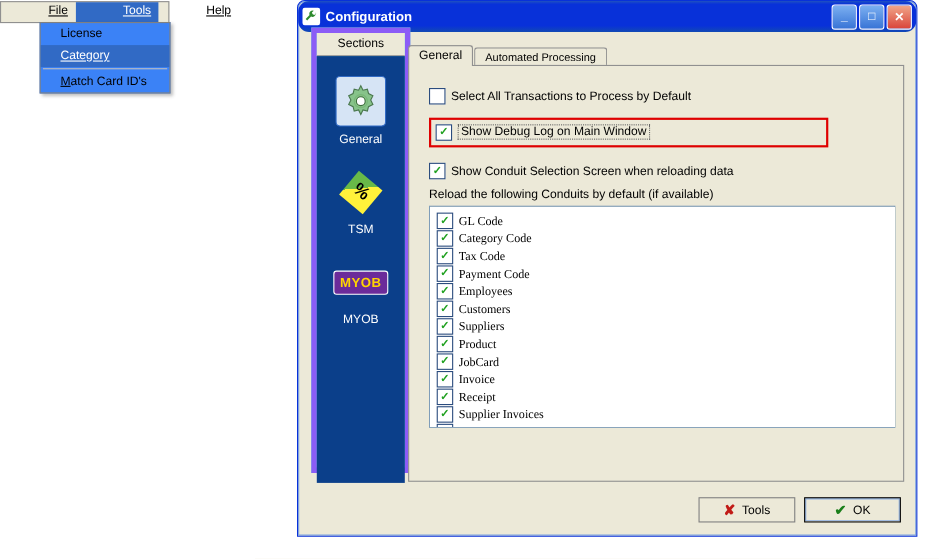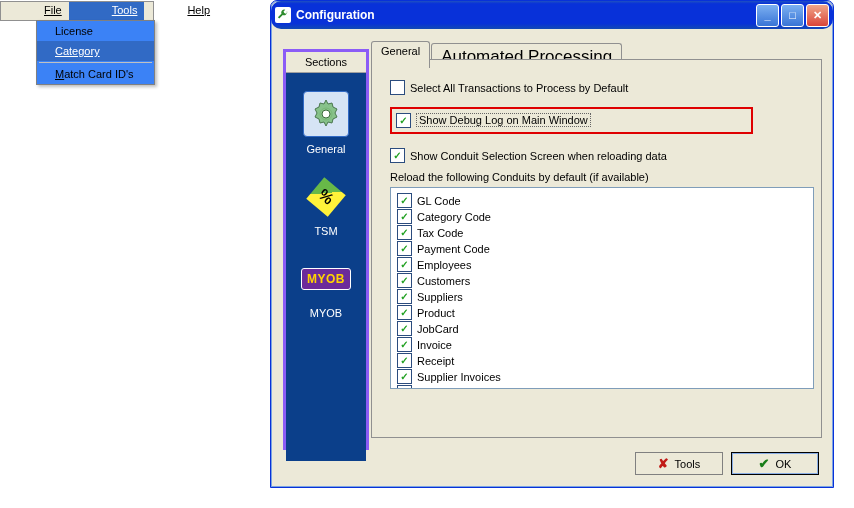--- a/index.html
+++ b/index.html
@@ -20,46 +20,46 @@
   .titlebar { height:28px; background:linear-gradient(#1f50c1,#0831d9 10%,#0831d9 80%,#1249b4); display:flex; align-items:center; padding:0 4px; color:#fff; font-weight:bold; font-size:12px;border-radius:10px; }
   .title-icon { width:16px; height:16px; margin-right:5px; background:#fff; border-radius:2px; display:flex; align-items:center; justify-content:center; }
   .title-icon svg { width:12px; height:12px; }
   .title-text { flex:1; }
   .win-btns { display:flex; gap:2px; }
   .win-btn { width:21px; height:21px; border-radius:3px; border:1px solid #fff; display:flex; align-items:center; justify-content:center; font-weight:bold; font-size:11px; }
   .win-min,.win-max { background:linear-gradient(#7cb0f1,#3874d6); color:#fff; }
   .win-close { background:linear-gradient(#f1a689,#d9453a); color:#fff; }
 
   
-  .sections { position:absolute; left:12px; top:48px; width:80px; height:395px; border:3px solid #8b5cf6; background:#5eead4; }
+  .sections { position:absolute; left:12px; top:24px; width:80px; height:395px; border:5px solid #8b5cf6; background:#5eead4; }
   .sections-hd { height:20px; line-height:20px; text-align:center; border-bottom:1px solid #a0a0a0; background:#ece9d8; }
   .sections-body { background:#0b3f8a; height:374px; display:flex; flex-direction:column; align-items:center; padding-top:14px; gap:6px; }
   .sec-item { display:flex; flex-direction:column; align-items:center; color:#fff; gap:6px; padding:4px 0 10px; width:100%; }
   .sec-icon { width:44px; height:44px; display:flex; align-items:center; justify-content:center; border-radius:4px; }
   .sec-icon.sel { background:#d6e4f5; border:1px solid #316ac5; }
   .gear svg { width:32px; height:32px; }
   .tsm-ic { width:28px; height:28px; background:linear-gradient(135deg,#68b948 40%,#fff23a 40%); display:flex; align-items:center; justify-content:center; font-weight:bold; font-size:16px; color:#000; transform:rotate(40deg); }
   .myob-ic { background:#6b2b9a; color:#ffd400; font-weight:bold; padding:3px 5px; border-radius:3px; font-size:12px; letter-spacing:0.5px; border:1px solid #fff; }
 
   
   .tabstrip { position:absolute; left:100px; top:40px; display:flex; }
   .tab { border:1px solid #909090; border-bottom:none; padding:3px 9px; margin-right:1px; background:#ece9d8; border-radius:3px 3px 0 0; cursor:default; position:relative; }
   .tab.active { background:#ece9d8; z-index:2; }
-  .tab.inactive { top:2px; font-size:17px; }
+  .tab.inactive { top:2px; font-size:10px; }
   .tabpanel { position:absolute; left:100px; top:58px; width:449px; height:377px; border:1px solid #909090; background:#ece9d8; }
   .tabpanel-inner { padding:14px 18px; }
 
   .cb-row { display:flex; align-items:center; gap:5px; margin:6px 0; }
   .cb { width:13px; height:13px; border:1px solid #2b4c7e; background:#fff; display:inline-flex; align-items:center; justify-content:center; font-size:10px; line-height:1; }
   .cb.checked::after { content:"✓"; color:#21a121; font-weight:bold; }
   .red-box { border:2px solid #df0000; padding:4px 160px 4px 4px; display:inline-flex; align-items:flex-start; gap:5px; margin:6px 0 8px; }
   .red-box .dotted { border:1px dotted #666; padding:0 2px; }
 
   .list-hd { margin-top:8px; }
-  .listbox { margin-top:4px; border:1px solid #7f9db9; background:#fff; width:410px; height:192px; padding:4px 6px; overflow:auto; }
+  .listbox { margin-top:4px; border:1px solid #7f9db9; background:#fff; width:410px; height:192px; padding:4px 6px; overflow:auto;font-family:Liberation Serif, serif; }
   .listbox .cb-row { margin:1px 0; }
 
   
   .dlg-btns { position:absolute; right:14px; bottom:12px; display:flex; gap:8px; }
   .btn { border:1px solid #808080; background:#ece9d8; padding:3px 8px; min-width:70px; display:flex; align-items:center; justify-content:center; gap:6px; cursor:default; }
   .btn.def { border:1px solid #000; box-shadow:0 0 0 1px #89ade4 inset; }
   .xmark { color:#c11b17; font-weight:bold; font-size:13px; }
   .check { color:#1a7e1a; font-weight:bold; font-size:13px; }
 </style>
 </head>

